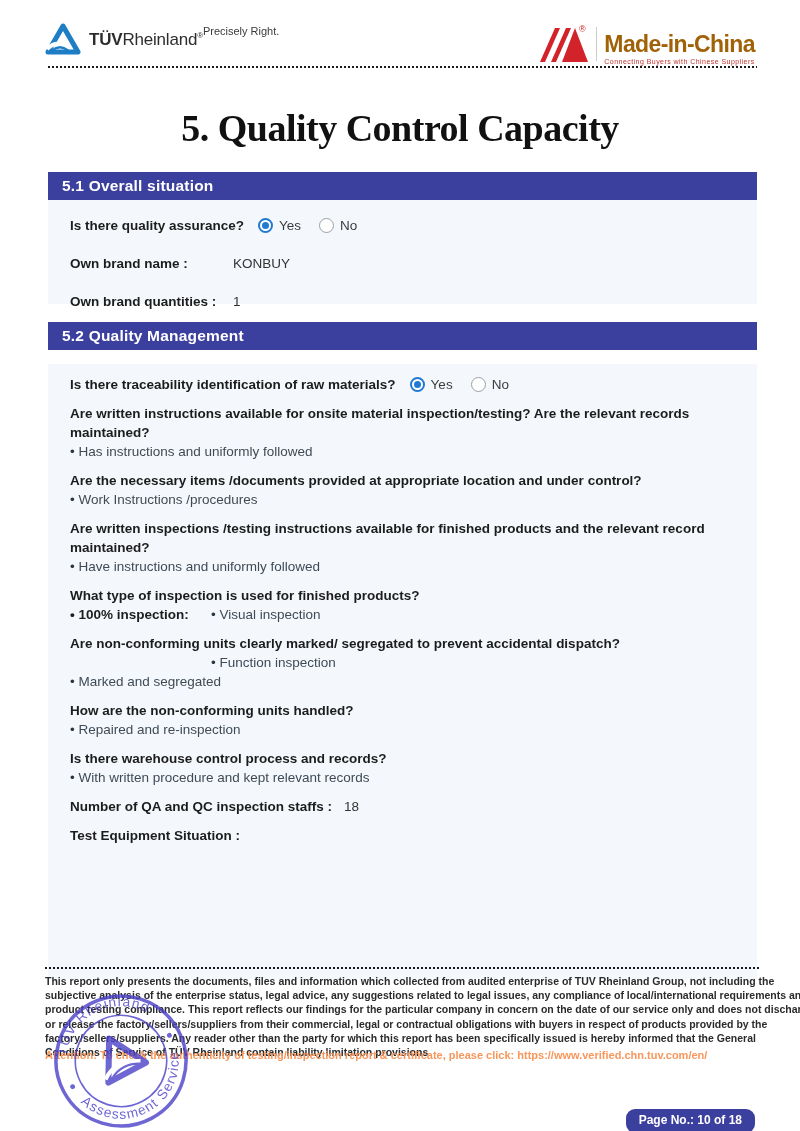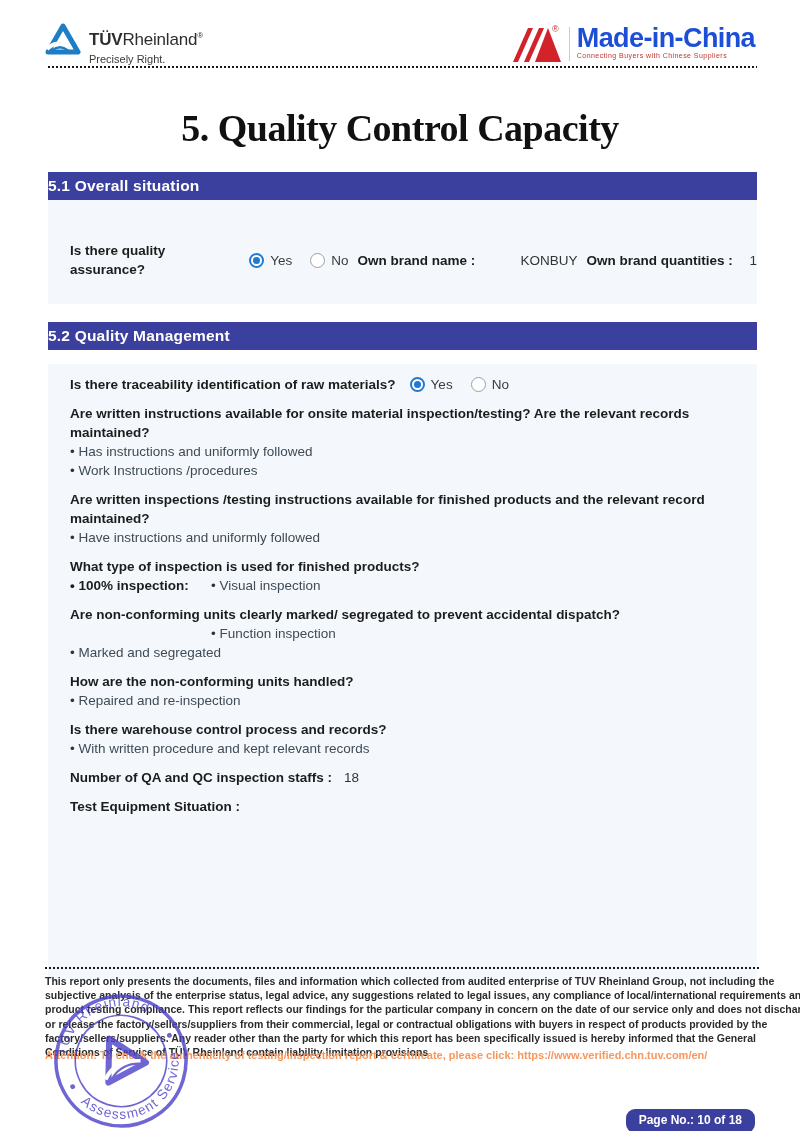--- a/index.html
+++ b/index.html
@@ -3,49 +3,49 @@
 <meta charset="utf-8">
 <style>
   * { margin:0; padding:0; box-sizing:border-box; }
   html,body { background:#ffffff; }
   body { width:800px; height:1131px; position:relative; overflow:hidden;
          font-family:"Liberation Sans", sans-serif; color:#1c1c1c; }
   .page { position:absolute; inset:0; }
 
   
   .tuv-logo { position:absolute; left:45px; top:22px; display:flex; align-items:flex-start; gap:8px; }
-  .tuv-text { display:flex; flex-direction:column; }
+  .tuv-text { display:flex; flex-direction:row; }
   .tuv-line1 { font-size:17px; color:#2d2d2d; letter-spacing:-0.2px; line-height:20px; margin-top:4px;}
   .tuv-line1 .b { font-weight:700; }
   .tuv-line1 sup { font-size:8px; vertical-align:super; }
   .tuv-tagline { font-size:11px; color:#3a3a3a; margin-top:3px; }
 
   .mic-logo { position:absolute; right:45px; top:24px; display:flex; align-items:flex-start; gap:7px; }
   .mic-divider { width:1px; height:34px; background:#cccccc; margin-top:3px; }
   .mic-text { display:flex; flex-direction:column; }
-  .mic-name { font-size:27px; font-weight:700; color:#1d4ed8; letter-spacing:-0.6px; line-height:24px; margin-top:2px;}
+  .mic-name { font-size:23px; font-weight:700; color:#a16207; letter-spacing:-0.6px; line-height:24px; margin-top:8px;}
   .mic-tagline { font-size:7px; color:#c2342f; letter-spacing:0.45px; margin-top:2px; }
 
   .dotted-rule { position:absolute; height:2px;
     background:repeating-linear-gradient(90deg,#1a1a1a 0 2px, transparent 2px 4px); }
   .rule-top { left:48px; right:43px; top:66px; }
   .rule-bottom { left:45px; right:40px; top:967px; }
 
   
   .page-title { position:absolute; left:0; right:0; top:106px; text-align:center;
     font-size:38px; font-weight:700; color:#111; letter-spacing:-0.5px;font-family:Liberation Serif, serif; }
 
   
   .sec-bar { position:absolute; left:48px; right:43px; height:28px;
     background:#3b3f9e; color:#ffffff; font-size:15.5px; font-weight:700;
-    line-height:28px; letter-spacing:0.2px; }
+    line-height:28px; padding-left:14px; letter-spacing:0.2px; }
   .bar-51 { top:172px; }
   .bar-52 { top:322px; }
   .sec-content { position:absolute; left:48px; right:43px; background:#f4f8fc; }
-  .content-51 { top:200px; height:104px; padding:16px 0 0 22px; display:flex; gap:9px; }
+  .content-51 { top:200px; height:104px; padding:16px 0 0 22px; display:flex; flex-direction:column; gap:19px; }
   .content-52 { top:364px; height:615px; padding:11px 0 0 22px; }
 
   .row { display:flex; align-items:center; min-height:19px; }
   .q { font-size:13.5px; font-weight:700; color:#1c1c1c; line-height:19px; }
   .val { font-size:13.5px; color:#333; line-height:19px; }
   .label-col { width:163px; flex:none; }
 
   .ans { font-size:13.5px; color:#3f4a55; line-height:19px; }
   .ans::before { content:"\2022\00a0"; color:#2b3640; }
   .q-row { margin-top:10px; }
@@ -145,20 +145,23 @@
       </span>
     </div>
 
     <div class="row q-row">
       <span class="q">Are written instructions available for onsite material inspection/testing? Are the relevant records maintained?</span>
     </div>
     <div class="row a-row">
       <span class="ans">Has instructions and uniformly followed</span>
     </div>
 
+    <div class="row q-row">
+      <span class="q">Are the necessary items /documents provided at appropriate location and under control?</span>
+    </div>
     <div class="row a-row">
       <span class="ans">Work Instructions /procedures</span>
     </div>
 
     <div class="row q-row">
       <span class="q">Are written inspections /testing instructions available for finished products and the relevant record maintained?</span>
     </div>
     <div class="row a-row">
       <span class="ans">Have instructions and uniformly followed</span>
     </div>

